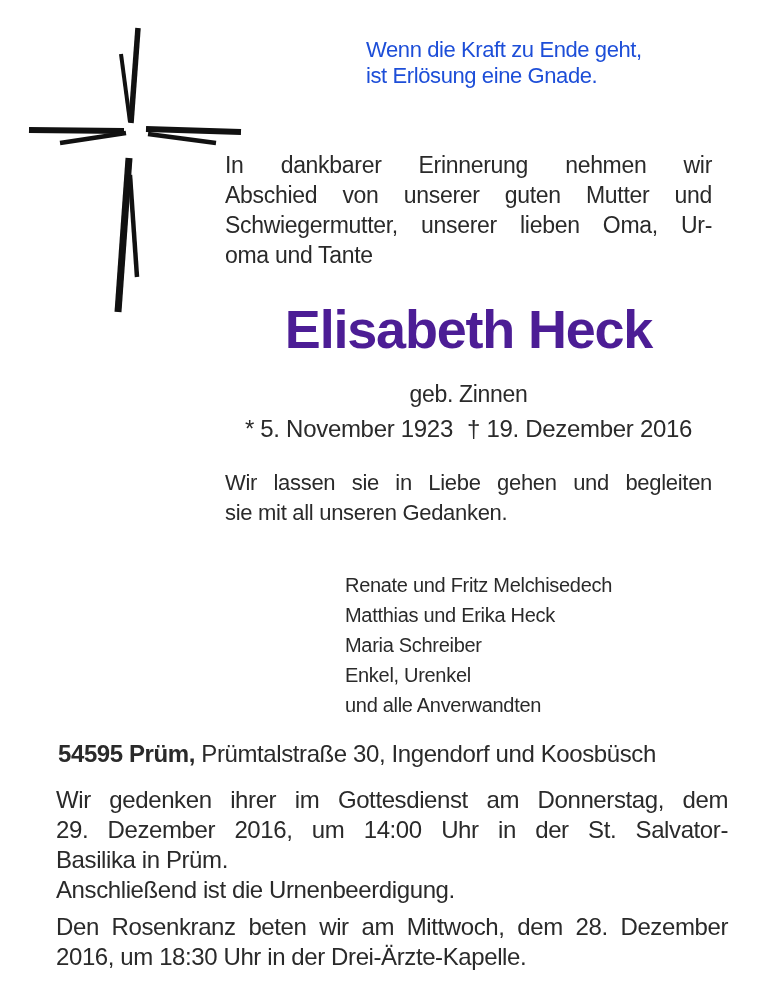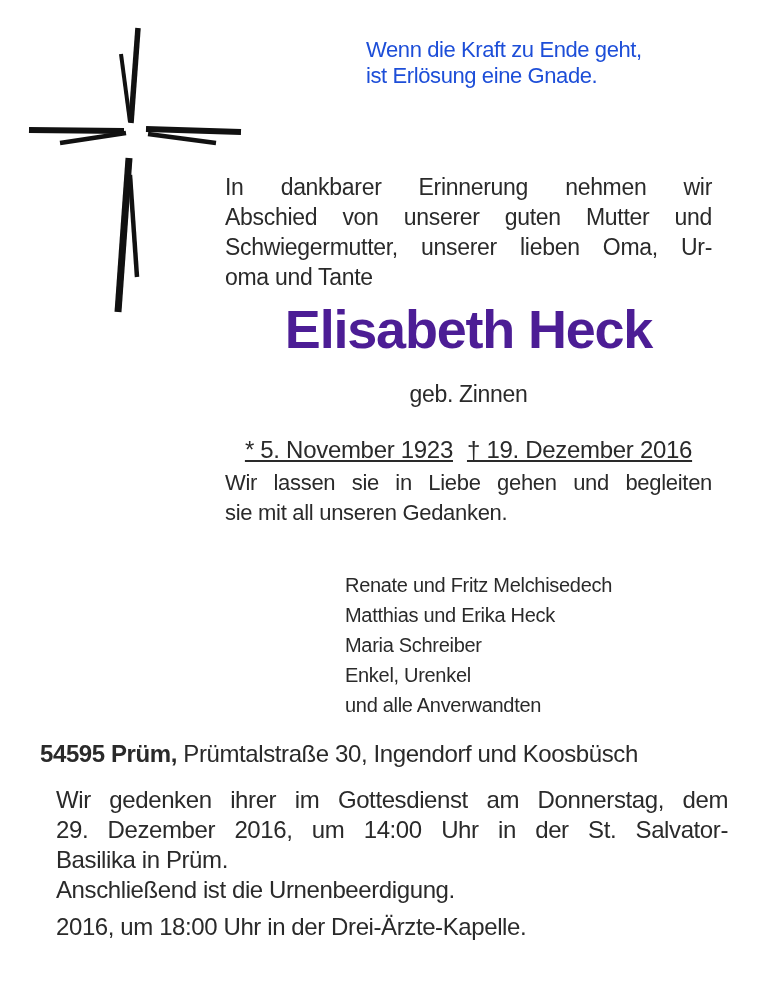--- a/index.html
+++ b/index.html
@@ -16,39 +16,39 @@
   .quote{
     left:366px;top:37px;width:320px;
     font-size:22px;line-height:26px;
     letter-spacing:-0.4px;
     color:#1d4ed8;
   }
   
   .cross-svg{left:0;top:0;width:758px;height:1000px;pointer-events:none;}
   
   .col-main{left:225px;width:487px;}
-  .intro{top:150px;font-size:23px;line-height:30px;letter-spacing:-0.3px;margin-top:22px;}
+  .intro{top:150px;font-size:23px;line-height:30px;letter-spacing:-0.3px;}
   .jline{text-align:justify;text-align-last:justify;}
   .lline{text-align:left;text-align-last:left;}
   
   .name{
     top:300px;text-align:center;
     font-size:54px;font-weight:bold;letter-spacing:-1.2px;
     color:#4c1d95;line-height:1.1;
   }
   .maiden{top:381px;text-align:center;font-size:23px;letter-spacing:-0.3px;}
-  .dates{top:436px;text-align:center;font-size:24px;letter-spacing:-0.3px;text-decoration:underline;}
+  .dates{top:415px;text-align:center;font-size:24px;letter-spacing:-0.3px;}
   .dates .birth{margin-right:14px;}
   
   .farewell{top:468px;font-size:22px;line-height:30px;letter-spacing:-0.3px;}
   
   .mourners{left:345px;top:570px;font-size:20px;line-height:30px;letter-spacing:-0.3px;}
   
   .address{left:40px;top:740px;width:672px;font-size:24px;letter-spacing:-0.4px;}
-  .address .city{font-weight:bold;}
+  .address .city{font-weight:bold;margin-left:18px;}
   
   .col-bottom{left:56px;width:672px;}
   .service{top:785px;font-size:24px;line-height:30px;letter-spacing:-0.4px;}
   .rosary{top:912px;font-size:24px;line-height:30px;letter-spacing:-0.4px;}
 </style>
 </head>
 <body>
 
 <svg class="abs cross-svg" viewBox="0 0 758 1000" xmlns="http://www.w3.org/2000/svg">
   <g stroke="#111111" stroke-linecap="butt" fill="none">
@@ -99,14 +99,15 @@
 </div>
 
 <div class="abs col-bottom service">
   <div class="jline">Wir gedenken ihrer im Gottesdienst am Donnerstag, dem</div>
   <div class="jline">29. Dezember 2016, um 14:00 Uhr in der St. Salvator-</div>
   <div class="lline">Basilika in Prüm.</div>
   <div class="lline">Anschließend ist die Urnenbeerdigung.</div>
 </div>
 
 <div class="abs col-bottom rosary">
-  <div class="lline">2016, um 18:00 Uhr in der Drei-Ärzte-Kapelle.</div>
+  <div class="jline">Den Rosenkranz beten wir am Mittwoch, dem 28. Dezember</div>
+  <div class="lline">2016, um 18:30 Uhr in der Drei-Ärzte-Kapelle.</div>
 </div>
 
 </body></html>

